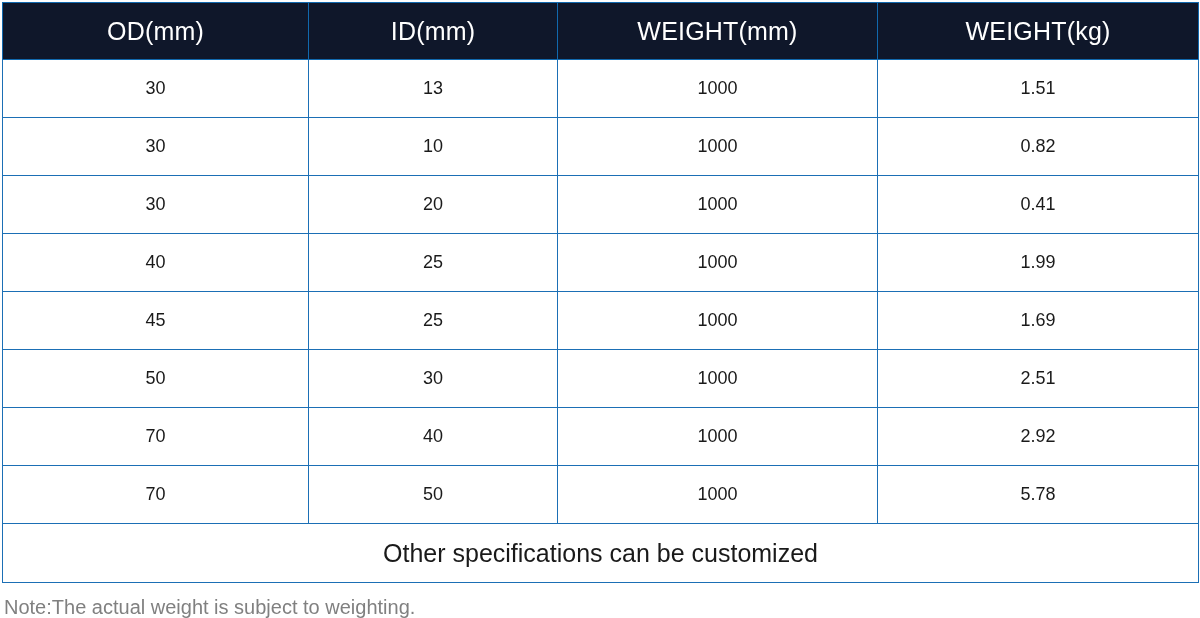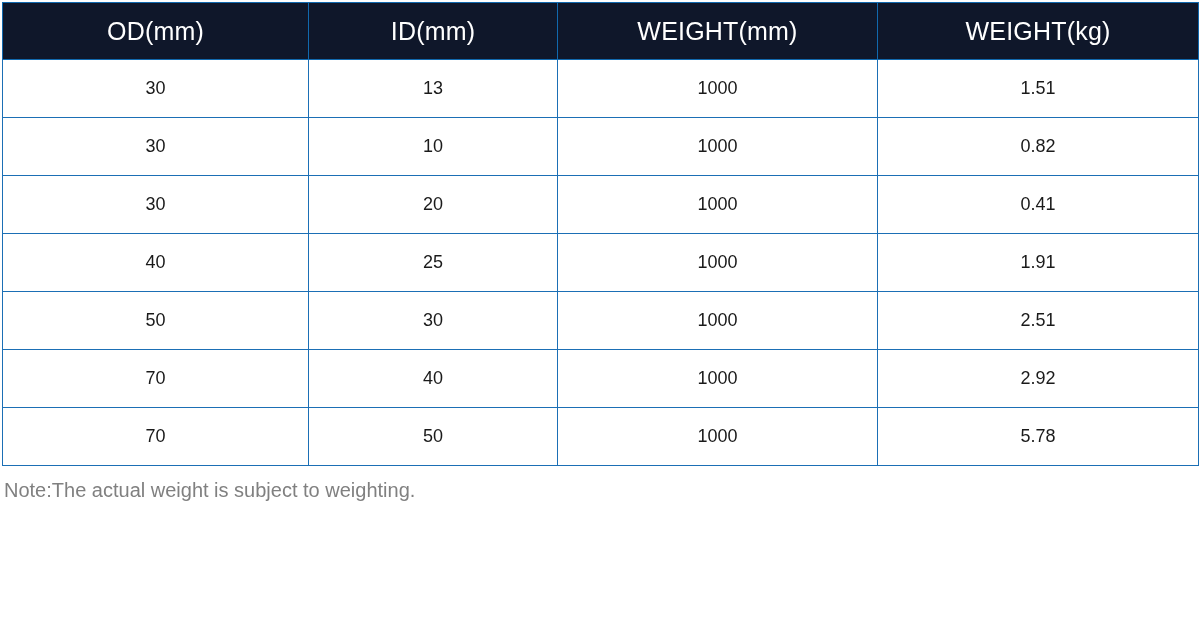--- a/index.html
+++ b/index.html
@@ -99,38 +99,47 @@
       <tr>
         <td>30</td>
         <td>20</td>
         <td>1000</td>
         <td>0.41</td>
       </tr>
       <tr>
         <td>40</td>
         <td>25</td>
         <td>1000</td>
-        <td>1.91</td>
+        <td>1.99</td>
+      </tr>
+      <tr>
+        <td>45</td>
+        <td>25</td>
+        <td>1000</td>
+        <td>1.69</td>
       </tr>
       <tr>
         <td>50</td>
         <td>30</td>
         <td>1000</td>
         <td>2.51</td>
       </tr>
       <tr>
         <td>70</td>
         <td>40</td>
         <td>1000</td>
         <td>2.92</td>
       </tr>
       <tr>
         <td>70</td>
         <td>50</td>
         <td>1000</td>
         <td>5.78</td>
       </tr>
+      <tr class="footer-row">
+        <td colspan="4">Other specifications can be customized</td>
+      </tr>
     </tbody>
   </table>
 
   <div class="note">Note:The actual weight is subject to weighting.</div>
 
 </div>
 
 </body></html>

